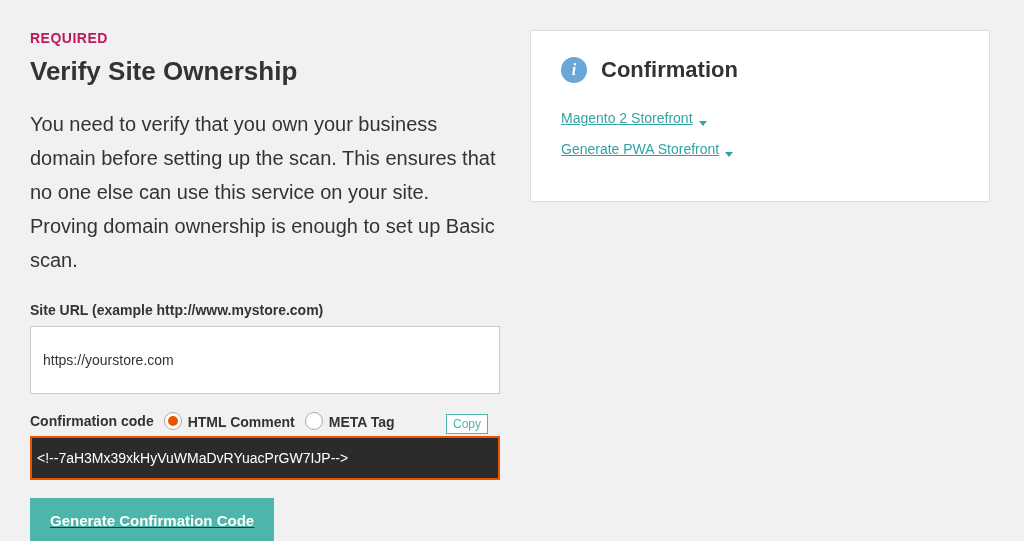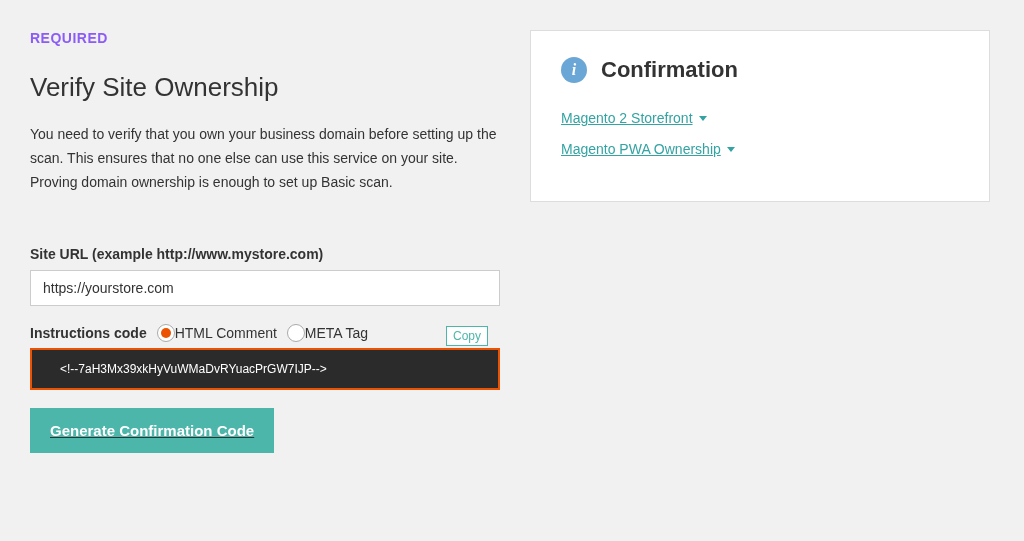--- a/index.html
+++ b/index.html
@@ -16,67 +16,67 @@
     }
     .left-col {
       flex: 1;
       max-width: 470px;
     }
     .right-col {
       width: 460px;
       flex-shrink: 0;
     }
     .required {
-      color: #8b5cf6;
+      color: #be185d;
       font-weight: 700;
       font-size: 14px;
       letter-spacing: 0.5px;
-      margin-bottom: 26px;
+      margin-bottom: 10px;
     }
     h1.title {
       font-size: 26px;
-      font-weight: 400;
+      font-weight: 700;
       color: #333;
       margin-bottom: 20px;
     }
     .description {
-      font-size: 14px;
+      font-size: 20px;
       line-height: 1.7;
       color: #333;
-      margin-bottom: 52px;
+      margin-bottom: 25px;
     }
     .form-label {
       font-weight: 700;
       font-size: 14px;
       margin-bottom: 8px;
       display: block;
       margin-top: 11px;
     }
     .text-input {
       width: 100%;
-      padding: 9px 12px;
+      padding: 25px 12px;
       font-size: 14px;
       border: 1px solid #ccc;
       background: #fff;
       margin-bottom: 18px;
       color: #333;
     }
     .code-label-row {
       display: flex;
       align-items: center;
       gap: 10px;
       font-size: 14px;
       font-weight: 700;
       margin-bottom: 6px;
     }
     .radio-wrap {
       display: inline-flex;
-      align-items: center;
-      gap: 0;
-      font-weight: 400;
+      align-items: flex-end;
+      gap: 6px;
+      font-weight: 700;
       cursor: pointer;
     }
     .radio {
       width: 18px;
       height: 18px;
       border-radius: 50%;
       border: 1px solid #aaa;
       background: #fff;
       display: inline-flex;
       align-items: center;
@@ -101,22 +101,22 @@
       border: 1px solid #4db6ab;
       color: #4db6ab;
       font-size: 12px;
       padding: 2px 6px;
       cursor: pointer;
     }
     .code-block {
       background: #2b2b2b;
       border: 2px solid #eb5202;
       color: #fff;
-      font-size: 12px;
-      padding: 12px 28px;
+      font-size: 14px;
+      padding: 12px 5px;
       font-family: inherit;
       white-space: nowrap;
       overflow: hidden;
     }
     .btn-row {
       display: flex;
       gap: 20px;
       text-decoration: underline;
     }
     .btn {
@@ -157,21 +157,21 @@
     }
     .instructions-title {
       font-size: 22px;
       font-weight: 700;
     }
     .inst-link {
       color: #33a3a3;
       text-decoration: underline;
       font-size: 14px;
       display: inline-flex;
-      align-items: center;
+      align-items: flex-end;
       gap: 6px;
       margin-bottom: 14px;
       cursor: pointer;
     }
     .caret {
       width: 0; height: 0;
       border-left: 4px solid transparent;
       border-right: 4px solid transparent;
       border-top: 5px solid #33a3a3;
       display: inline-block;
@@ -184,21 +184,21 @@
   <div class="left-col">
     <div class="required">REQUIRED</div>
     <h1 class="title">Verify Site Ownership</h1>
     <p class="description">You need to verify that you own your business domain before setting up the scan. This ensures that no one else can use this service on your site. Proving domain ownership is enough to set up Basic scan.</p>
 
     <label class="form-label">Site URL (example http://www.mystore.com)</label>
     <input type="text" class="text-input" value="https://yourstore.com" style="">
 
 
     <div class="code-label-row">
-      <span>Instructions code</span>
+      <span>Confirmation code</span>
       <span class="radio-wrap">
         <span class="radio selected"></span>
         <span>HTML Comment</span>
       </span>
       <span class="radio-wrap">
         <span class="radio"></span>
         <span>META Tag</span>
       </span>
     </div>
 
@@ -219,19 +219,19 @@
         <span class="instructions-title">Confirmation</span>
       </div>
       <div>
         <a class="inst-link">
           <span>Magento 2 Storefront</span>
           <span class="caret"></span>
         </a>
       </div>
       <div>
         <a class="inst-link">
-          <span>Magento PWA Ownership</span>
+          <span>Generate PWA Storefront</span>
           <span class="caret"></span>
         </a>
       </div>
     </div>
   </div>
 </div>
 
 </body></html>

